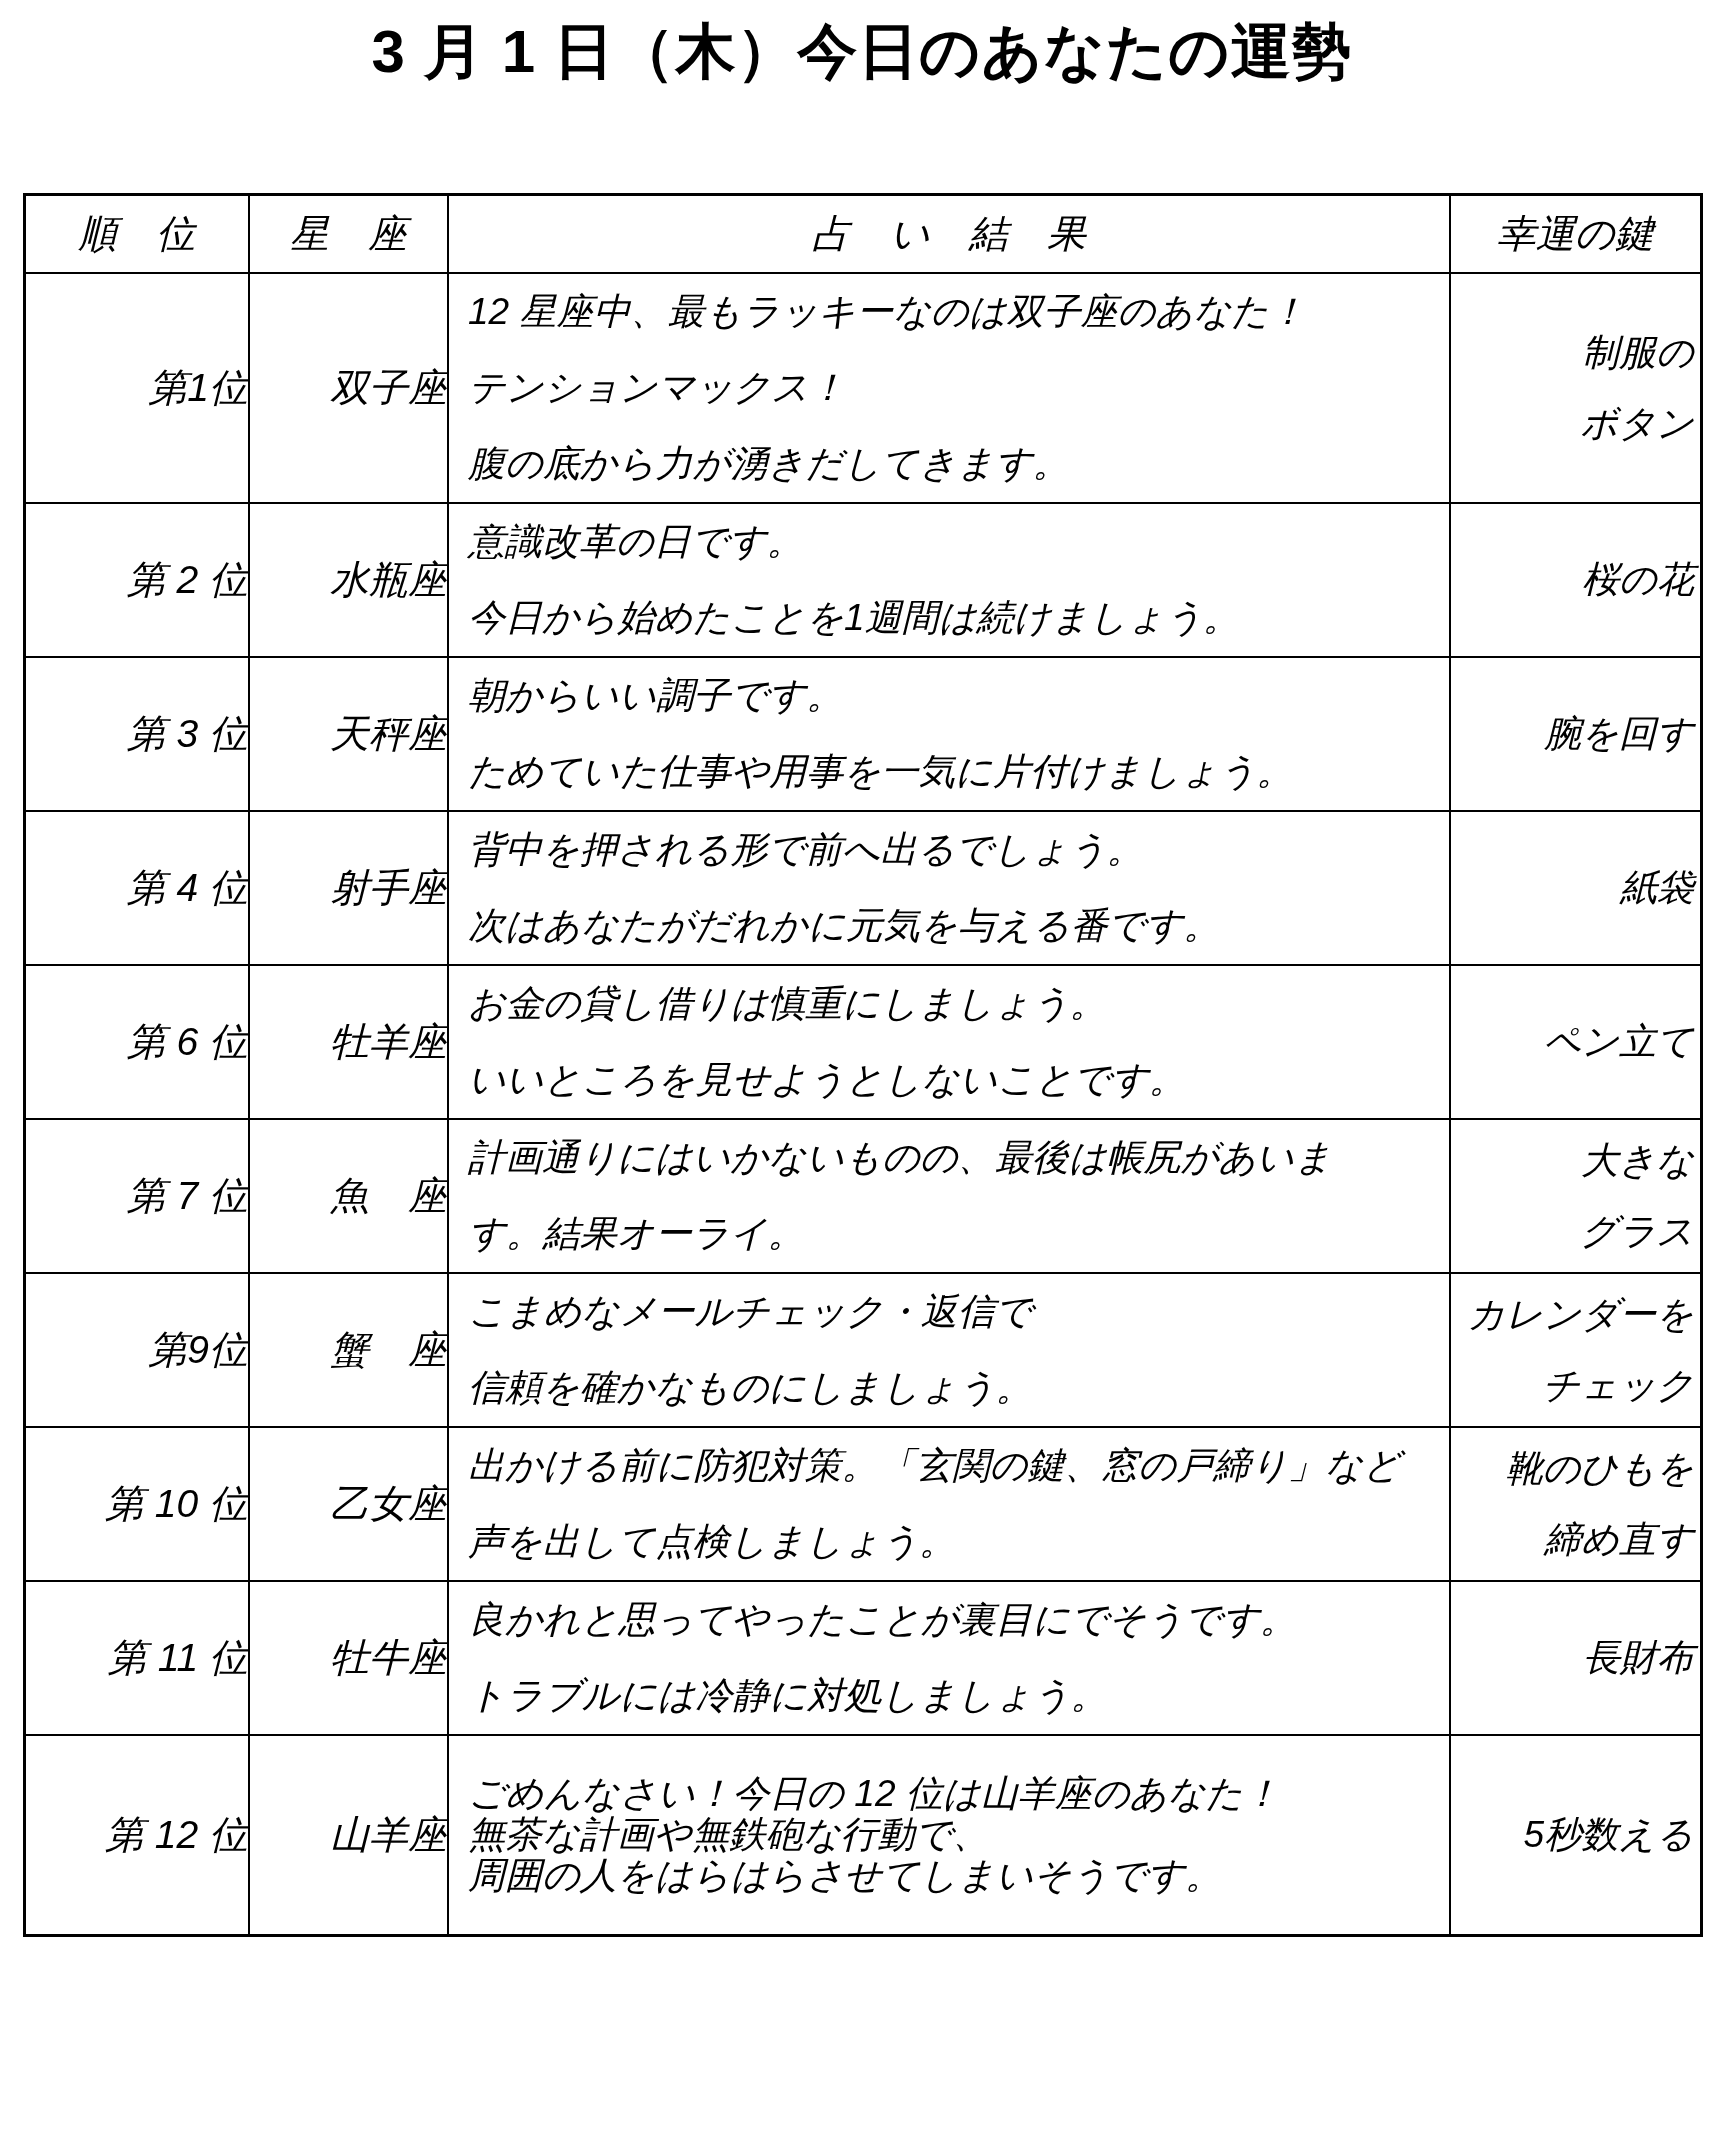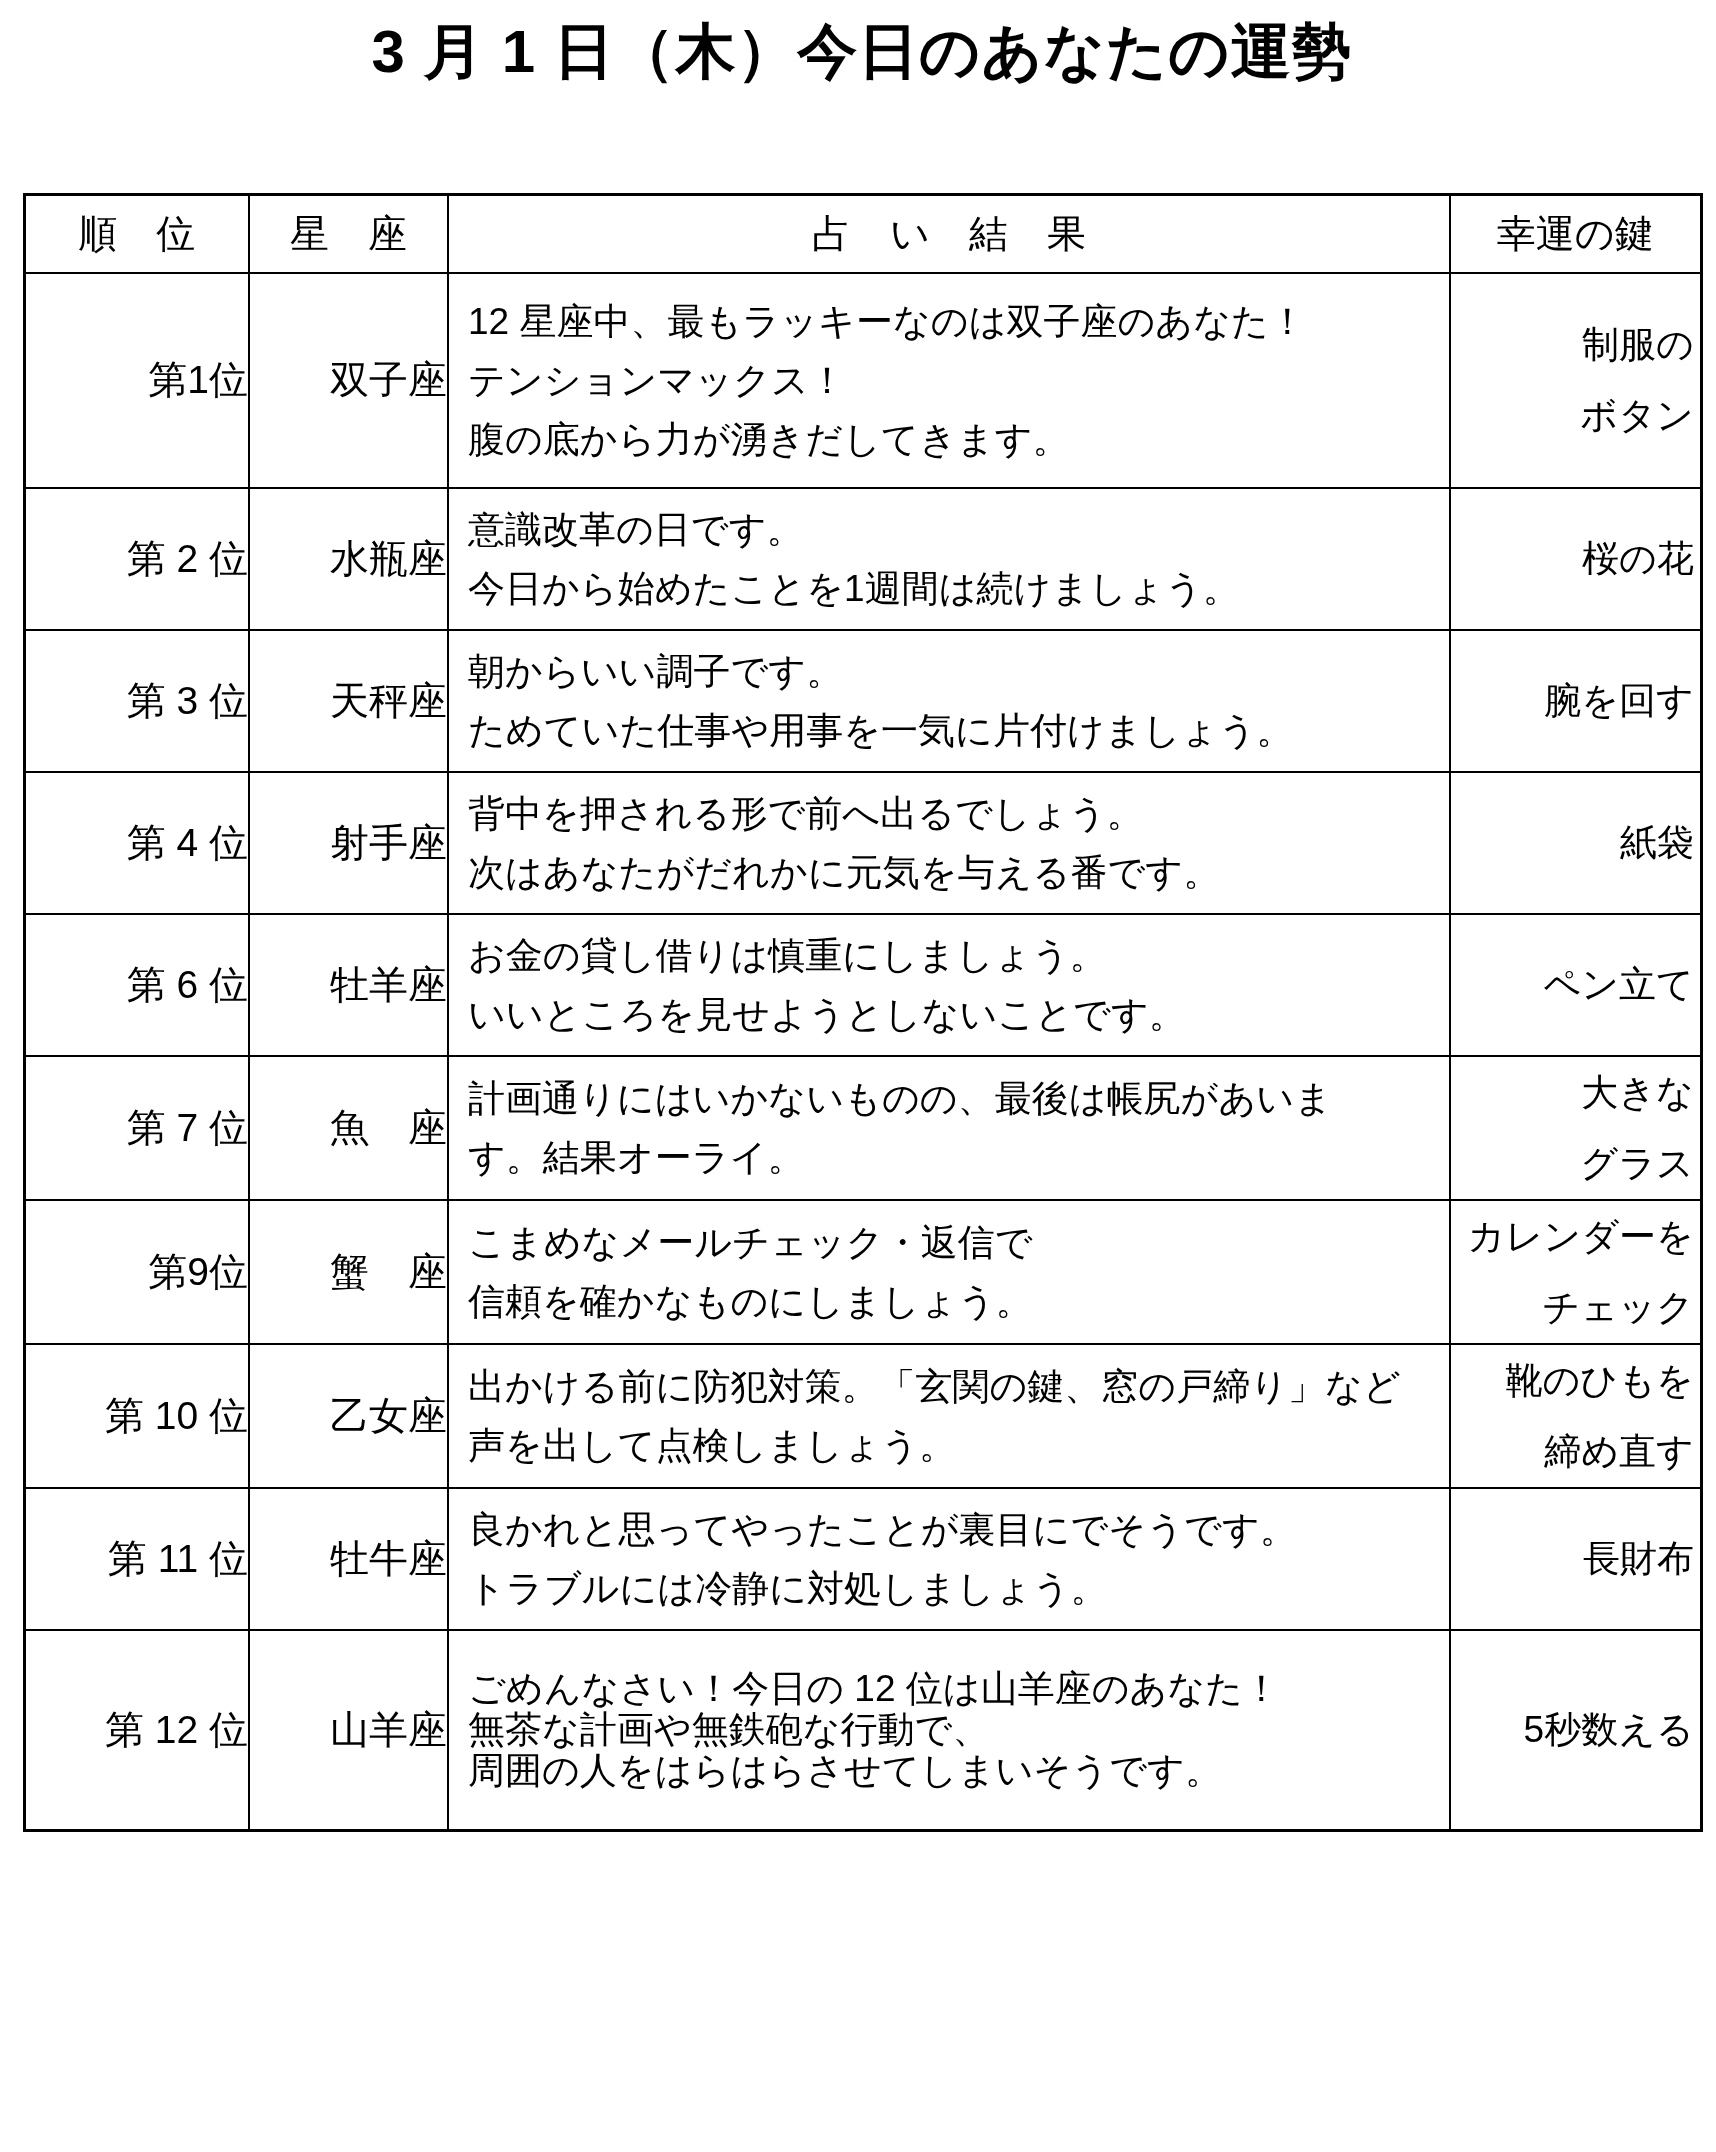--- a/index.html
+++ b/index.html
@@ -29,20 +29,21 @@
     white-space: pre;
   }
   table.fortune {
     position: absolute;
     left: 22.5px;
     top: 193px;
     width: 1677px;
     border-collapse: collapse;
     table-layout: fixed;
     border: 3.7px solid #000;
+    font-style: italic;
   }
   td, th {
     border: 2.8px solid #000;
     vertical-align: middle;
     overflow: hidden;
     padding: 0;
   }
   tr.hdr    { height: 78px;  }
   tr.h2     { height: 142px; }
   tr.h3a    { height: 215px; }
@@ -58,21 +59,21 @@
     font-size: 39px;
     white-space: pre;
   }
   .c-sign {
     text-align: right;
     font-size: 39px;
     white-space: pre;
   }
   .c-result {
     font-size: 37px;
-    line-height: 59px;
+    line-height: 76px;
     padding: 0 5.6px 0 19px;
     white-space: pre;
   }
   tr.h3b .c-result { line-height: 41px; }
   .c-luck {
     font-size: 37px;
     line-height: 71px;
     padding: 0 5.6px 0 13px;
     white-space: pre;
     text-align: right;

